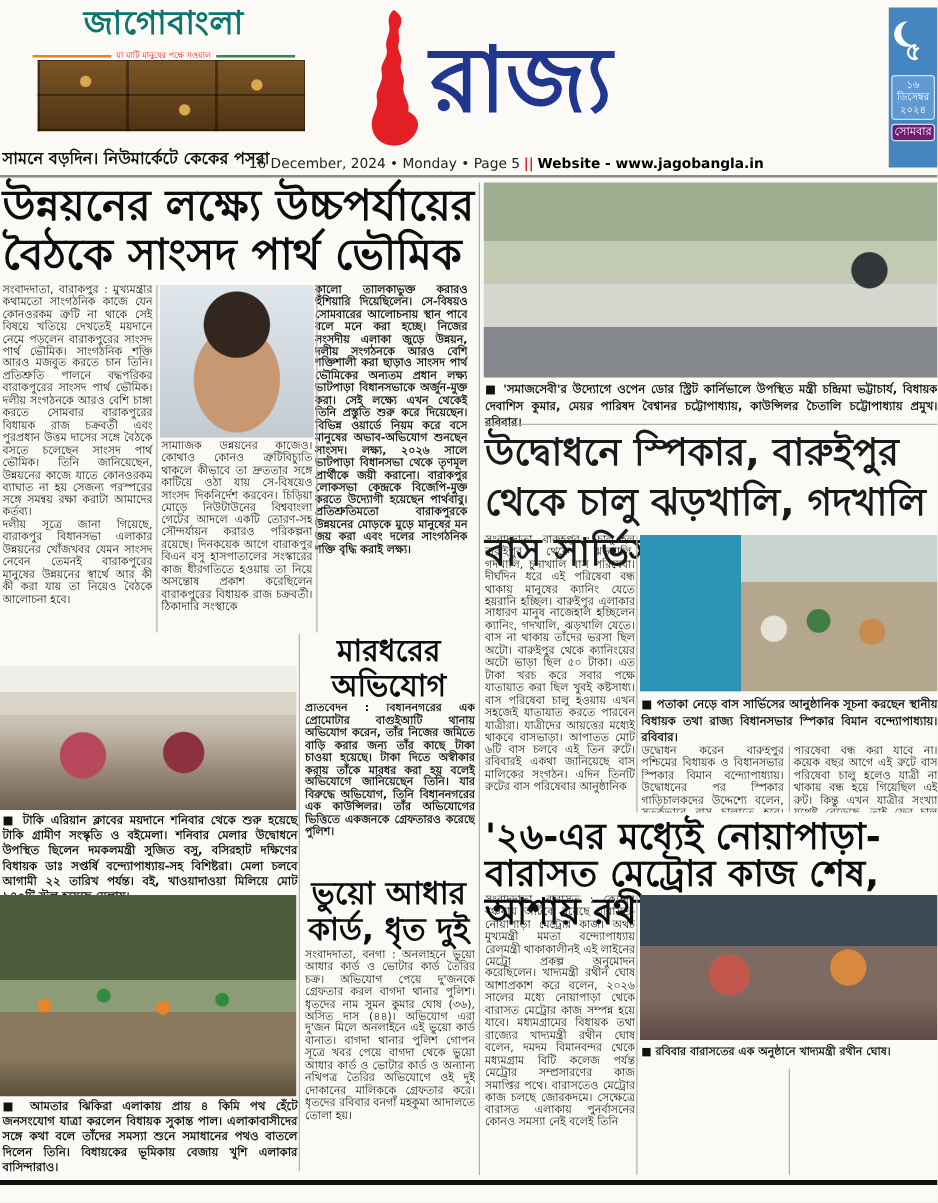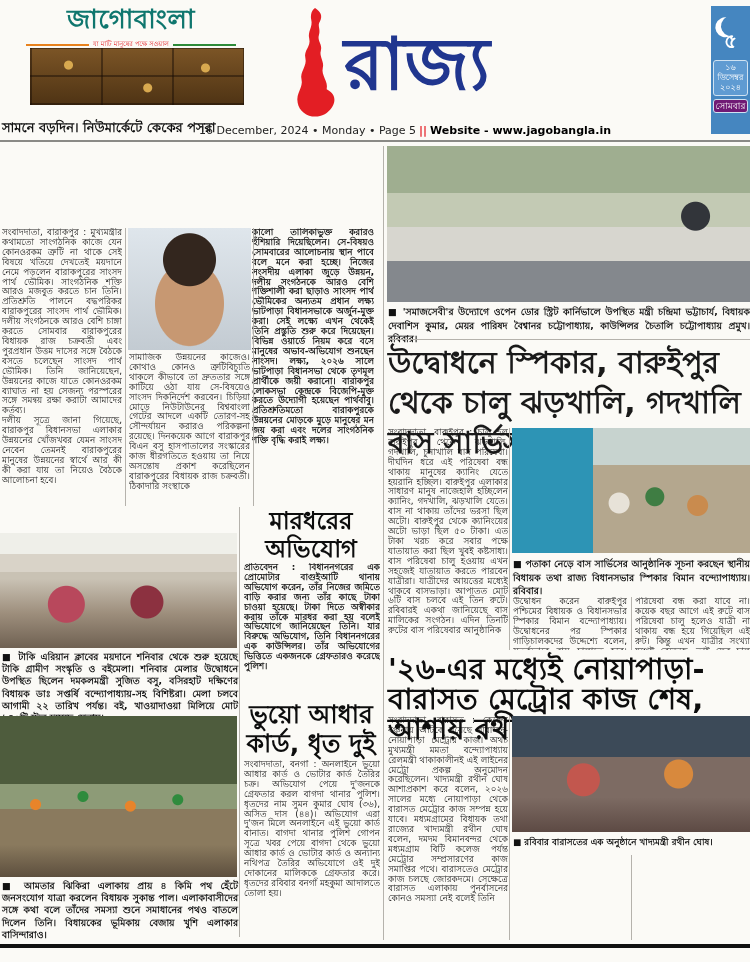--- a/index.html
+++ b/index.html
@@ -138,20 +138,21 @@
 
   <div class="abs" id="date-panel">
     <div id="crescent"></div>
     <div id="panel-number">৫</div>
     <div id="panel-date">১৬ ডিসেম্বর ২০২৪</div>
     <div id="panel-day">সোমবার</div>
   </div>
 
   <div class="abs" id="masthead-rule"></div>
 
+  <div class="abs headline" id="h-partha">উন্নয়নের লক্ষ্যে উচ্চপর্যায়ের বৈঠকে সাংসদ পার্থ ভৌমিক</div>
 
   <div class="abs col" id="a1c1">সংবাদদাতা, বারাকপুর : মুখ্যমন্ত্রীর কথামতো সাংগঠনিক কাজে যেন কোনওরকম ত্রুটি না থাকে সেই বিষয়ে খতিয়ে দেখতেই ময়দানে নেমে পড়লেন বারাকপুরের সাংসদ পার্থ ভৌমিক। সাংগঠনিক শক্তি আরও মজবুত করতে চান তিনি। প্রতিশ্রুতি পালনে বদ্ধপরিকর বারাকপুরের সাংসদ পার্থ ভৌমিক। দলীয় সংগঠনকে আরও বেশি চাঙ্গা করতে সোমবার বারাকপুরের বিধায়ক রাজ চক্রবর্তী এবং পুরপ্রধান উত্তম দাসের সঙ্গে বৈঠকে বসতে চলেছেন সাংসদ পার্থ ভৌমিক। তিনি জানিয়েছেন, উন্নয়নের কাজে যাতে কোনওরকম ব্যাঘাত না হয় সেজন্য পরস্পরের সঙ্গে সমন্বয় রক্ষা করাটা আমাদের কর্তব্য।
 দলীয় সূত্রে জানা গিয়েছে, বারাকপুর বিধানসভা এলাকার উন্নয়নের খোঁজখবর যেমন সাংসদ নেবেন তেমনই বারাকপুরের মানুষের উন্নয়নের স্বার্থে আর কী কী করা যায় তা নিয়েও বৈঠকে আলোচনা হবে।</div>
   <div class="abs ph" id="partha-photo"></div>
   <div class="abs col" id="a1c2t">সামাজিক উন্নয়নের কাজেও। কোথাও কোনও ত্রুটিবিচ্যুতি থাকলে কীভাবে তা দ্রুততার সঙ্গে কাটিয়ে ওঠা যায় সে-বিষয়েও সাংসদ দিকনির্দেশ করবেন। চিড়িয়া মোড়ে নিউটাউনের বিশ্ববাংলা গেটের আদলে একটি তোরণ-সহ সৌন্দর্যায়ন করারও পরিকল্পনা রয়েছে। দিনকয়েক আগে বারাকপুর বিএন বসু হাসপাতালের সংস্কারের কাজ ধীরগতিতে হওয়ায় তা নিয়ে অসন্তোষ প্রকাশ করেছিলেন বারাকপুরের বিধায়ক রাজ চক্রবর্তী। ঠিকাদারি সংস্থাকে</div>
   <div class="abs col" id="a1c3">কালো তালিকাভুক্ত করারও হুঁশিয়ারি দিয়েছিলেন। সে-বিষয়ও সোমবারের আলোচনায় স্থান পাবে বলে মনে করা হচ্ছে। নিজের সংসদীয় এলাকা জুড়ে উন্নয়ন, দলীয় সংগঠনকে আরও বেশি শক্তিশালী করা ছাড়াও সাংসদ পার্থ ভৌমিকের অন্যতম প্রধান লক্ষ্য ভাটপাড়া বিধানসভাকে অর্জুন-মুক্ত করা। সেই লক্ষ্যে এখন থেকেই তিনি প্রস্তুতি শুরু করে দিয়েছেন। বিভিন্ন ওয়ার্ডে নিয়ম করে বসে মানুষের অভাব-অভিযোগ শুনছেন সাংসদ। লক্ষ্য, ২০২৬ সালে ভাটপাড়া বিধানসভা থেকে তৃণমূল প্রার্থীকে জয়ী করানো। বারাকপুর লোকসভা কেন্দ্রকে বিজেপি-মুক্ত করতে উদ্যোগী হয়েছেন পার্থবাবু। প্রতিশ্রুতিমতো বারাকপুরকে উন্নয়নের মোড়কে মুড়ে মানুষের মন জয় করা এবং দলের সাংগঠনিক শক্তি বৃদ্ধি করাই লক্ষ্য।</div>
   <div class="abs vrule" id="r-a1a"></div>
   <div class="abs vrule" id="r-a1b"></div>
 
   <div class="abs ph" id="felicitation-photo"></div>

